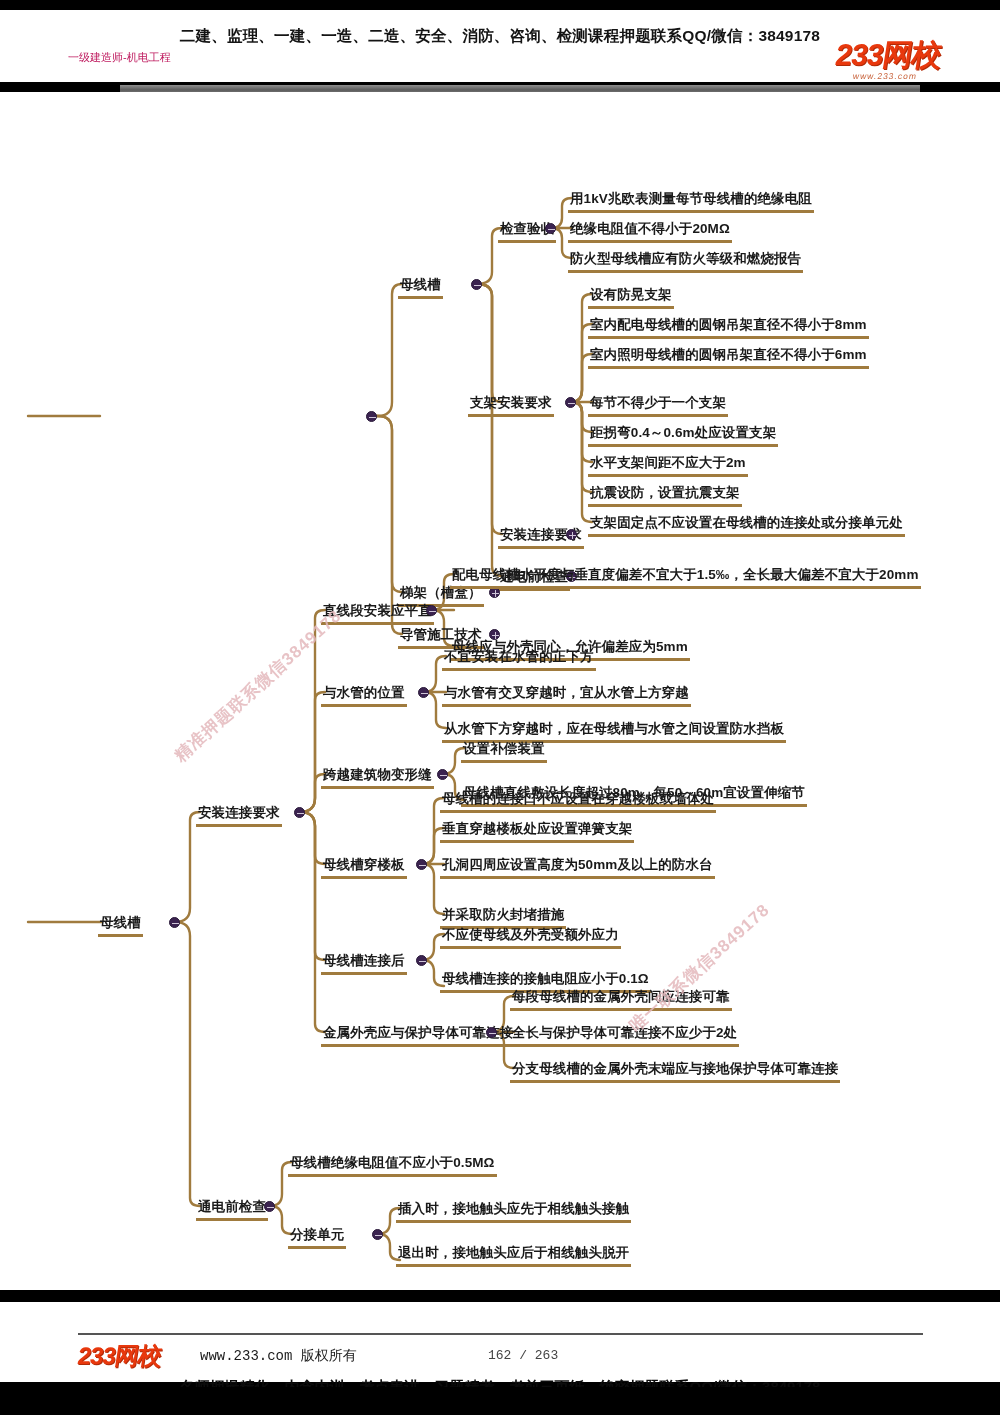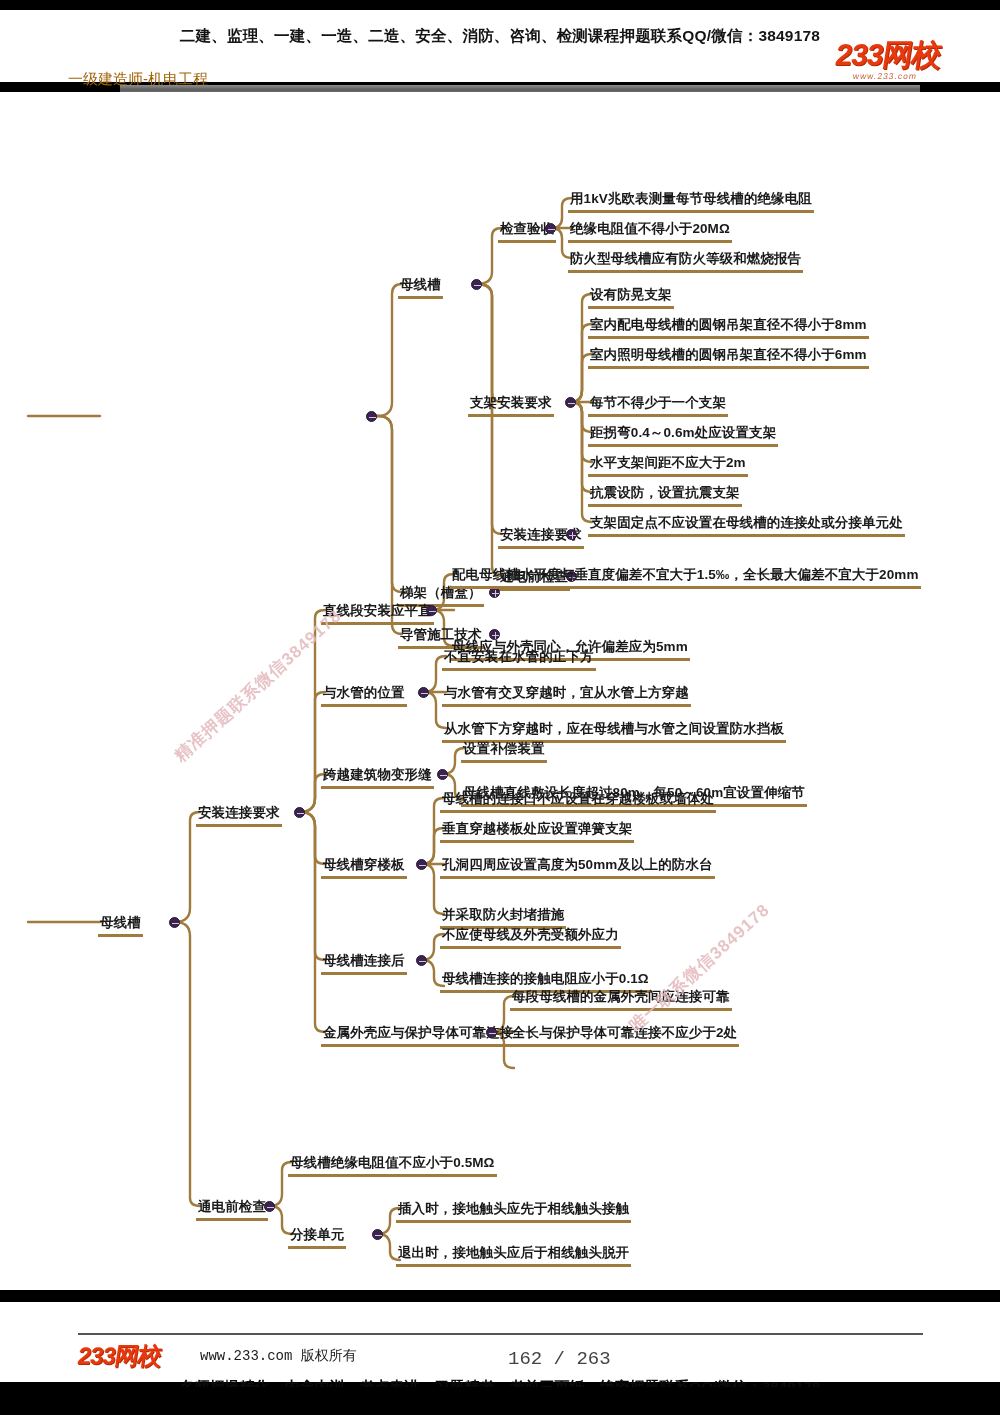--- a/index.html
+++ b/index.html
@@ -35,23 +35,23 @@
     top: 16px; left: 0; width: 1000px;
     text-align: center;
     font-size: 15.5px;
     font-weight: bold;
     color: #141414;
     letter-spacing: .2px;
     white-space: nowrap;
   }
   .hdr-course {
     position: absolute;
-    top: 60px; left: 68px;
-    font-size: 15px;
-    color: #a16207;
+    top: 40px; left: 68px;
+    font-size: 11px;
+    color: #be185d;
     white-space: nowrap;
   }
   .logo-233 {
     position: absolute;
     top: 30px; right: 60px;
     text-align: center;
     line-height: 1;
     transform: skewX(-9deg);
   }
   .logo-233 .mark {
@@ -95,22 +95,22 @@
   }
   .ftr-copy {
     position: absolute;
     left: 200px; top: 1347px;
     font-size: 14px; color: #1b1b1b;
     font-family: "Liberation Mono","DejaVu Sans Mono", monospace;
     white-space: nowrap;
   }
   .ftr-page {
     position: absolute;
-    left: 508px; top: 1348px;
-    font-size: 19px; color: #444;
+    left: 488px; top: 1348px;
+    font-size: 13px; color: #444;
     font-family: "Liberation Mono","DejaVu Sans Mono", monospace;
     white-space: nowrap;
   }
   .ftr-promo {
     position: absolute;
     left: 0; top: 1378px; width: 1000px;
     text-align: center;
     font-size: 15px; font-weight: bold;
     color: #0c0c0c;
     white-space: nowrap;
@@ -440,20 +440,23 @@
         <span class="txt">金属外壳应与保护导体可靠连接</span>
       </div>
       <div class="bullet" style="left:486px; top:843px;"></div>
 
       <div class="node leaf" style="left:512px; top:805px;">
         <span class="txt">每段母线槽的金属外壳间应连接可靠</span>
       </div>
       <div class="node leaf" style="left:512px; top:841px;">
         <span class="txt">全长与保护导体可靠连接不应少于2处</span>
       </div>
+      <div class="node leaf" style="left:512px; top:877px;">
+        <span class="txt">分支母线槽的金属外壳末端应与接地保护导体可靠连接</span>
+      </div>
 
       <div class="node branch" style="left:198px; top:1015px;">
         <span class="txt">通电前检查</span>
       </div>
       <div class="bullet" style="left:264px; top:1017px;"></div>
 
       <div class="node leaf" style="left:290px; top:971px;text-align:center;">
         <span class="txt">母线槽绝缘电阻值不应小于0.5MΩ</span>
       </div>
 

